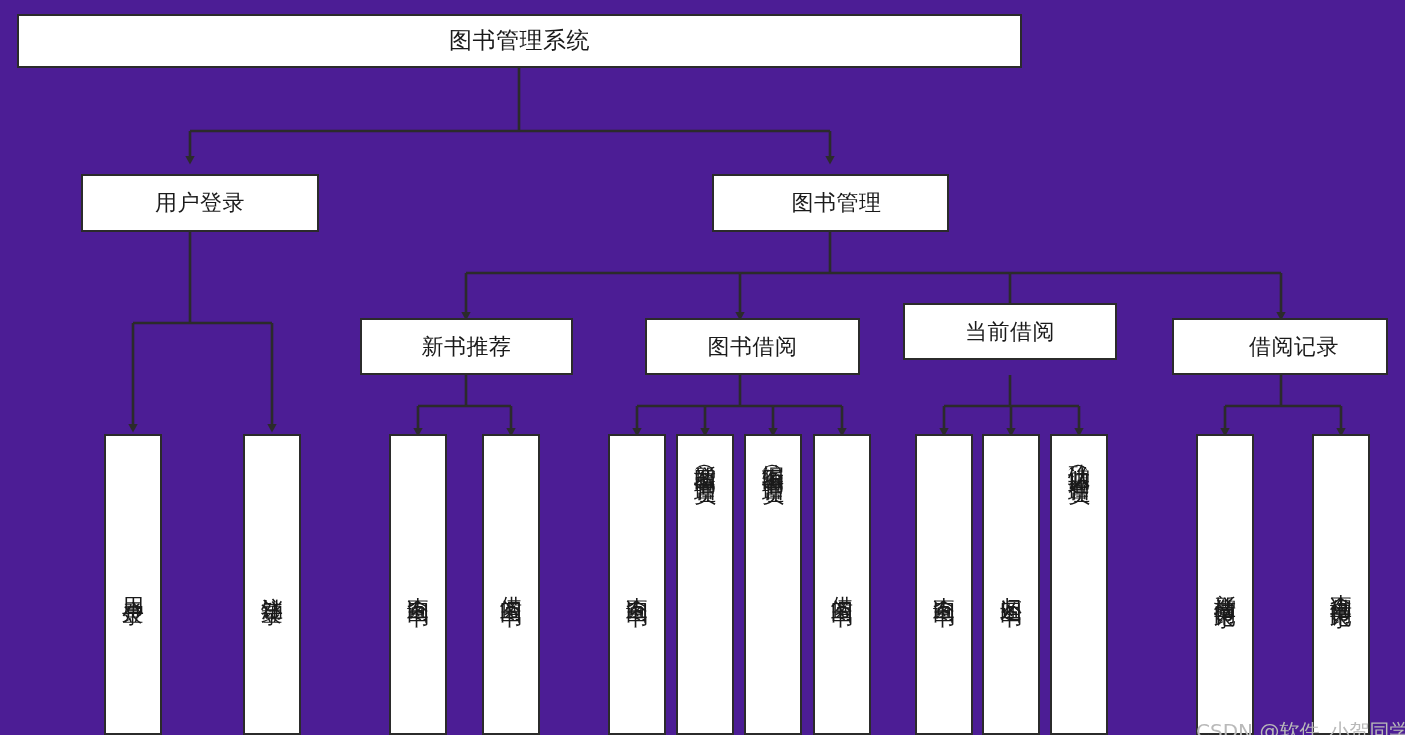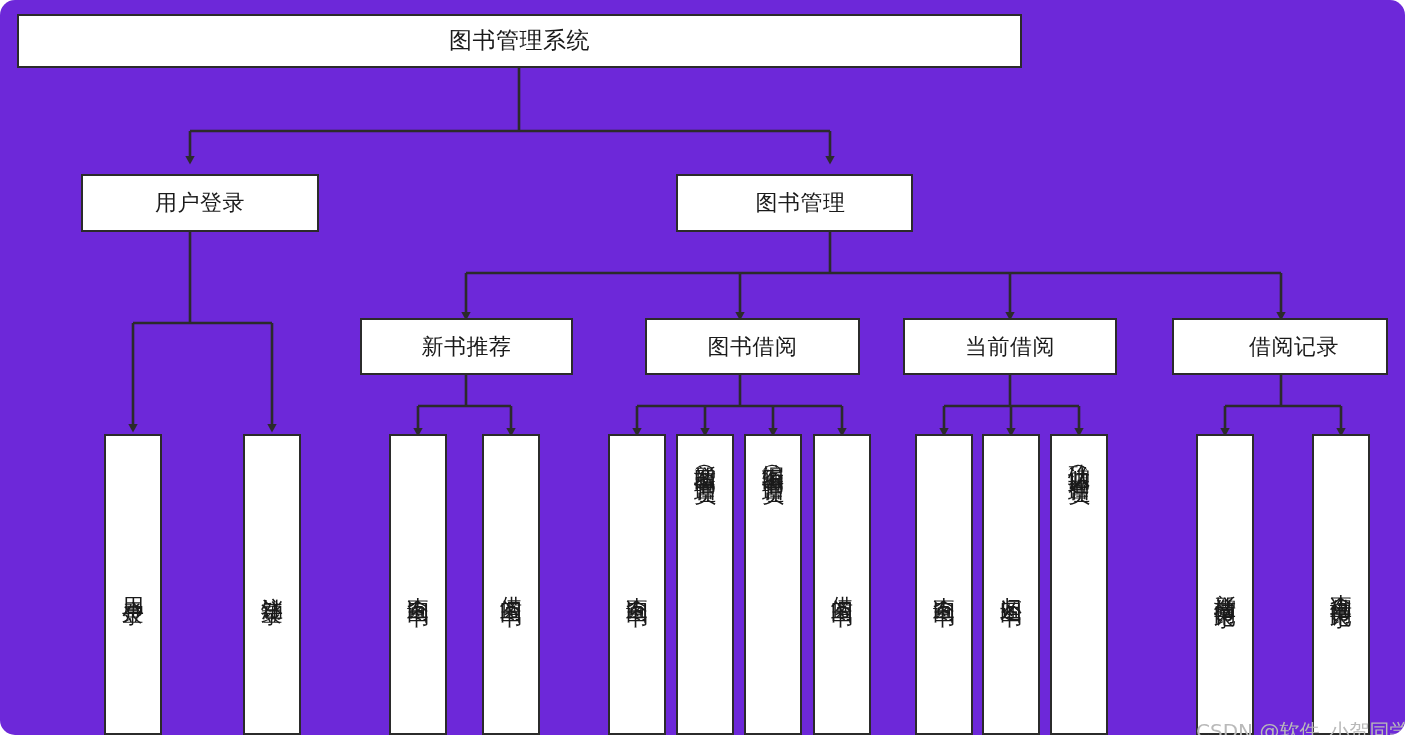--- a/index.html
+++ b/index.html
@@ -8,23 +8,22 @@
     padding: 0;
     background: #ffffff;
   }
   body {
     font-family: "DejaVu Sans", "Liberation Sans", sans-serif;
   }
   #canvas {
     position: relative;
     width: 1405px;
     height: 735px;
-    background: #6d28d9;
+    background: #4c1d95;
     overflow: hidden;
-    border-radius: 15px;
   }
   #edges {
     position: absolute;
     left: 0;
     top: 0;
     width: 1405px;
     height: 747px;
     pointer-events: none;
   }
   .node {
@@ -133,31 +132,31 @@
     </g>
   </svg>
 
   <div class="node h root" style="left:17px; top:14px; width:1005px; height:54px;">
     <span class="label">图书管理系统</span>
   </div>
 
   <div class="node h" style="left:81px; top:174px; width:238px; height:58px;">
     <span class="label">用户登录</span>
   </div>
-  <div class="node h" style="left:676px; top:174px; width:237px; height:58px;padding-left:12px;">
+  <div class="node h" style="left:712px; top:174px; width:237px; height:58px;padding-left:12px;">
     <span class="label">图书管理</span>
   </div>
 
   <div class="node h" style="left:360px; top:318px; width:213px; height:57px;">
     <span class="label">新书推荐</span>
   </div>
   <div class="node h" style="left:632px; top:318px; width:215px; height:57px;margin-left:13px;">
     <span class="label">图书借阅</span>
   </div>
-  <div class="node h" style="left:903px; top:318px; width:214px; height:57px;">
+  <div class="node h" style="left:903px; top:303px; width:214px; height:57px;">
     <span class="label">当前借阅</span>
   </div>
   <div class="node h" style="left:1172px; top:318px; width:216px; height:57px;padding-left:28px;">
     <span class="label">借阅记录</span>
   </div>
 
   <div class="node v center" style="left:104px; top:434px; width:58px; height:301px;">
     <span class="label">用户登录</span>
   </div>
   <div class="node v center" style="left:243px; top:434px; width:58px; height:301px;">

